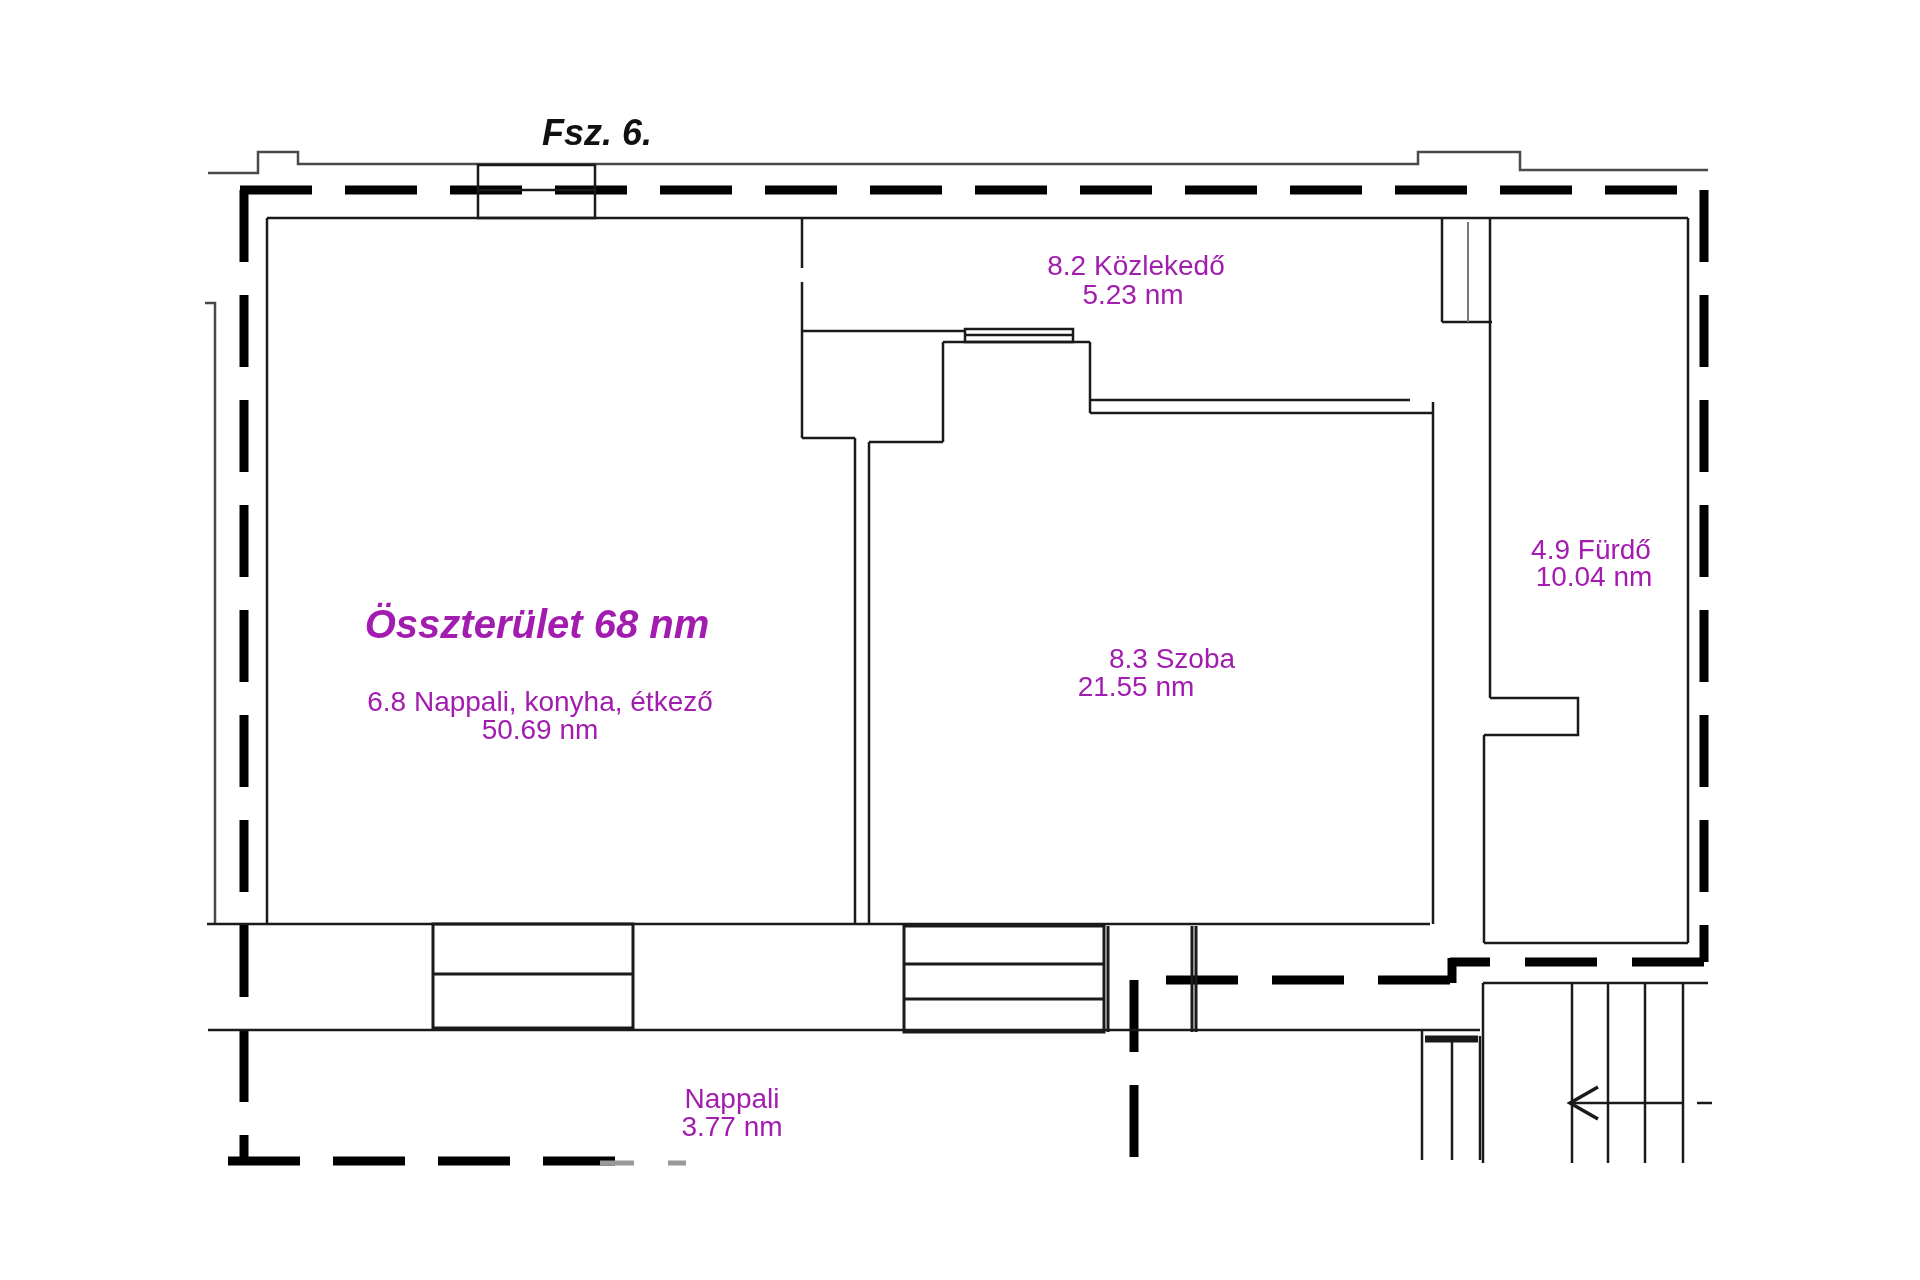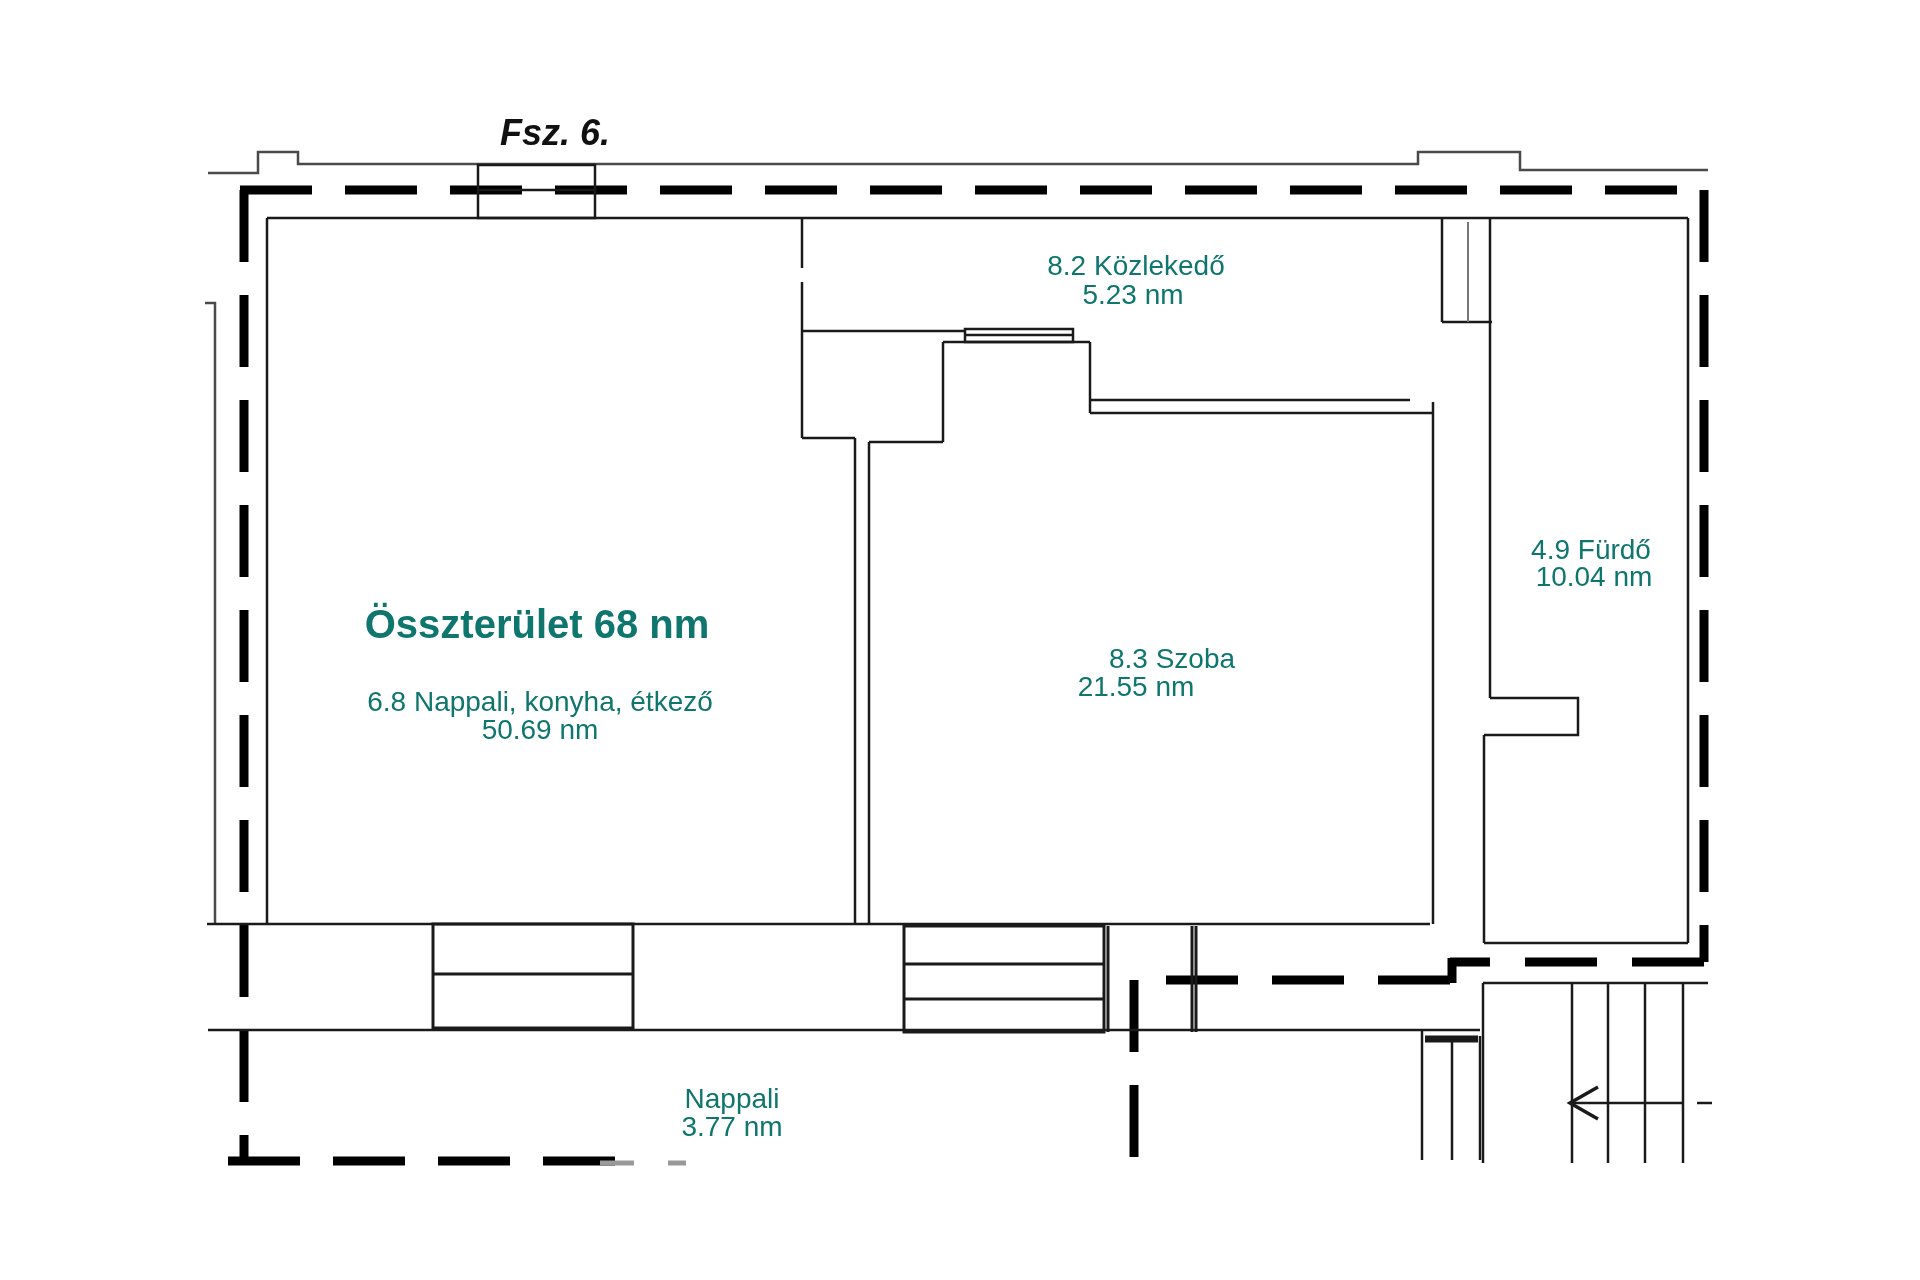--- a/index.html
+++ b/index.html
@@ -1,23 +1,23 @@
 <!DOCTYPE html>
 <html><head>
 <meta charset="utf-8">
 <style>
   html,body{margin:0;padding:0;background:#fff;}
   #plan{position:relative;width:1920px;height:1280px;background:#ffffff;overflow:hidden;
         font-family:"Liberation Sans", sans-serif;color:#111;}
   #linework{position:absolute;left:0;top:0;}
   .lbl{position:absolute;transform:translateX(-50%);white-space:nowrap;
-       font-size:28px;line-height:28px;color:#0f766e;text-align:center;}
+       font-size:28px;line-height:28px;color:#a21caf;text-align:center;}
   .lbl-left{position:absolute;white-space:nowrap;color:#111;}
-  .title{font-size:36px;font-weight:bold;font-style:italic;}
-  .total{font-size:40px;font-weight:bold;}
+  .title{font-size:36px;font-weight:bold;font-style:italic;margin-left:42px;}
+  .total{font-size:40px;font-weight:bold;font-style:italic;}
 </style>
 </head>
 <body>
 
 <div id="plan">
 
   <svg id="linework" width="1920" height="1280" viewBox="0 0 1920 1280" fill="none" stroke-linecap="butt" stroke-linejoin="miter">
 
     <g stroke="#4a4a4a" stroke-width="2.5">
       <path d="M208 173 H258 V152 H298 V164 H1418 V152 H1520 V170 H1708"></path>

